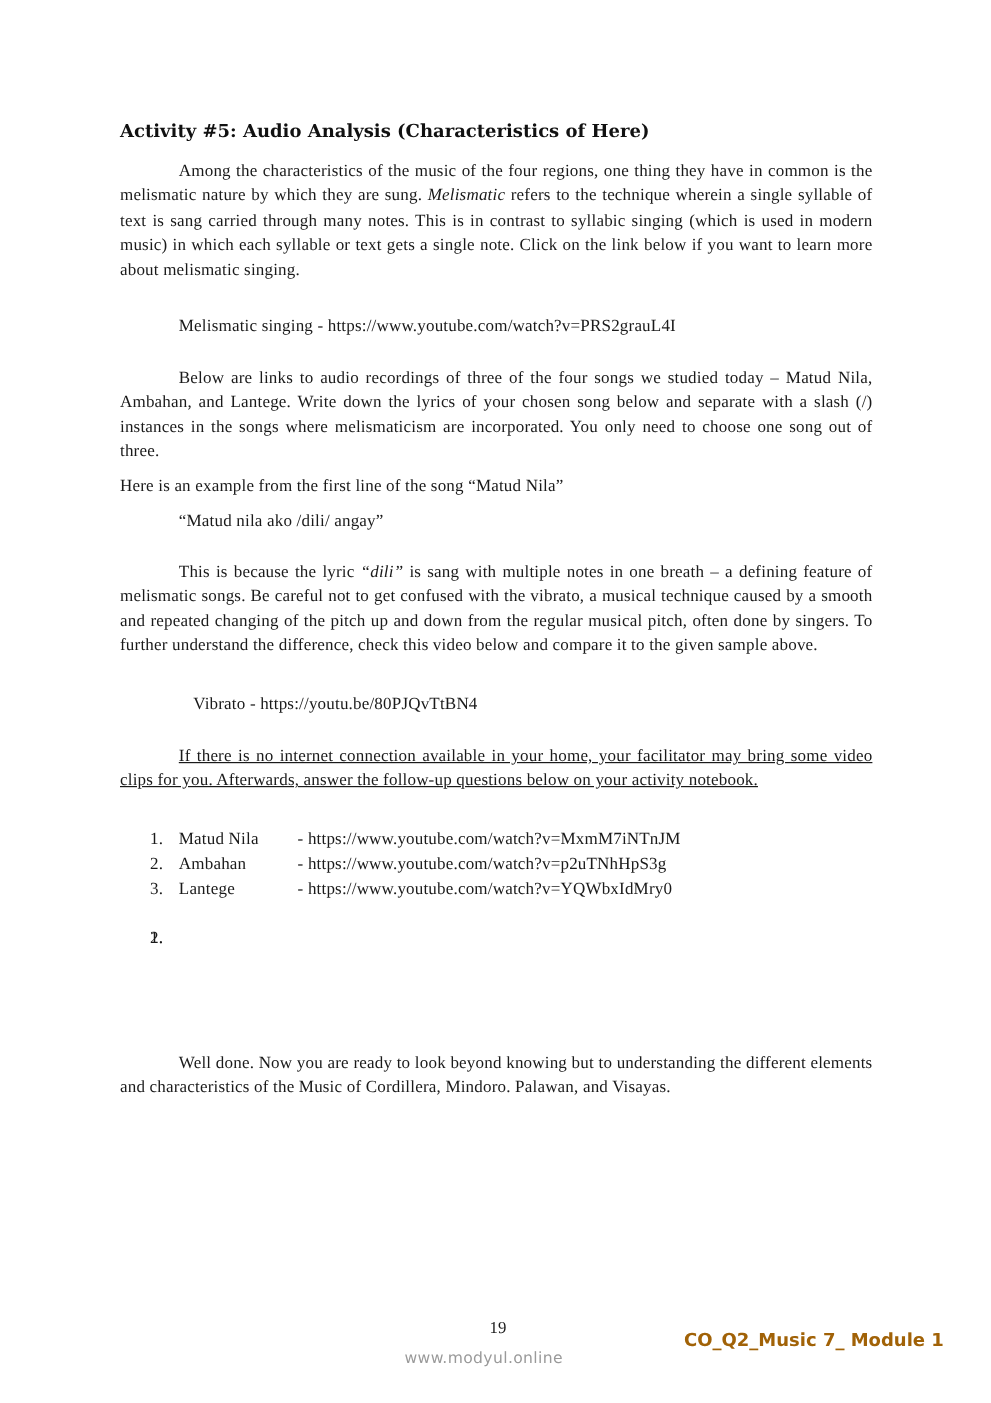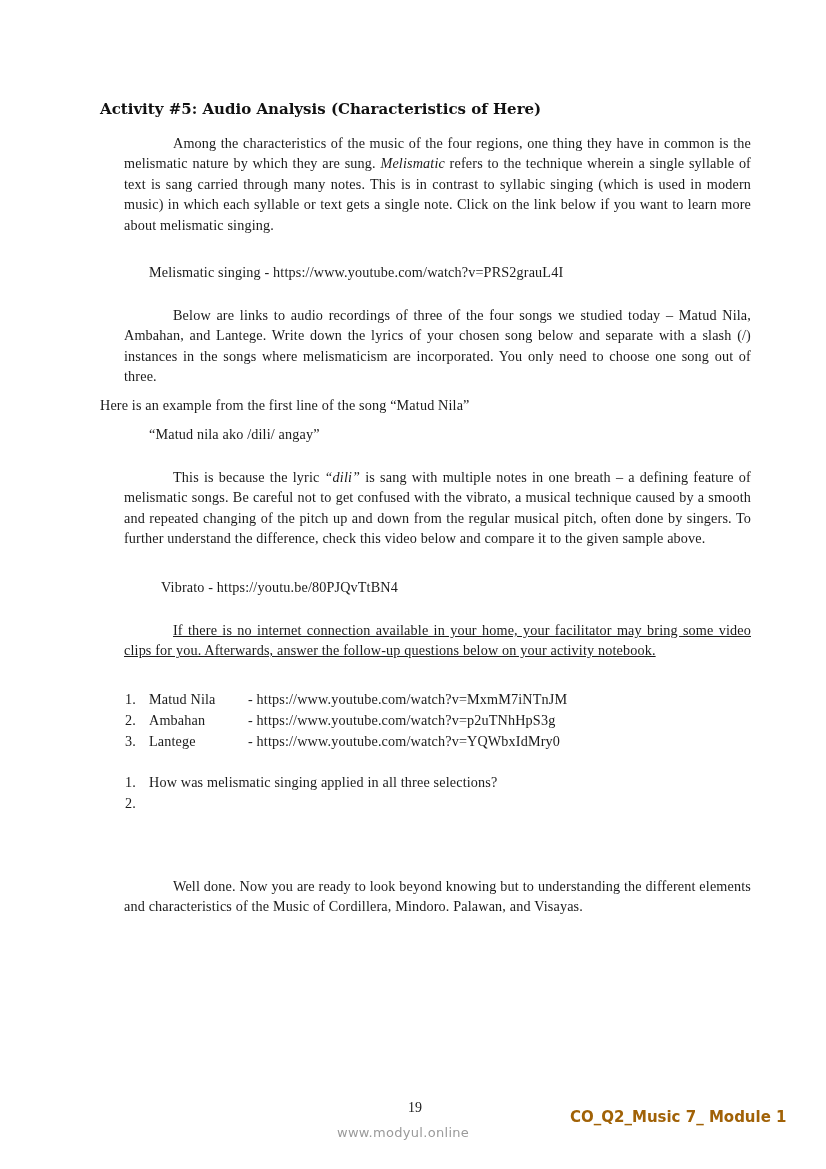--- a/index.html
+++ b/index.html
@@ -9,21 +9,21 @@
     }
     .page { position: absolute; left: 100px; top: 0; width: 627px; }
     .heading {
       position: absolute; top: 100px; left: 0;
       font-family: "DejaVu Serif", serif; font-weight: bold; font-size: 15px; color: #111;
       white-space: nowrap;
     }
     .para {
       position: absolute; left: 0; width: 627px;
       font-size: 14.2px; line-height: 20.4px; text-align: justify;
-      font-family: "Liberation Serif", serif; letter-spacing: 0.15px; margin-left: 24px;
+      font-family: "Liberation Serif", serif; letter-spacing: 0.15px;
     }
     .para .indent { display: inline-block; width: 49px; }
     .line { position: absolute; font-size: 14.2px; font-family: "Liberation Serif", serif; white-space: nowrap; letter-spacing: 0.15px; }
     .list { position: absolute; left: 0; width: 627px; font-family: "Liberation Serif", serif; font-size: 14.2px; line-height: 20.8px; }
     .list .li { position: relative; padding-left: 49px; text-align: justify; letter-spacing: 0.15px; }
     .list .num { position: absolute; left: 25px; }
     .list .song { display: inline-block; width: 99px; }
     .footer-page { position: absolute; top: 1100px; left: 400px; width: 30px; text-align: center; font-family: "Liberation Serif", serif; font-size: 14px; }
     .footer-url { position: absolute; top: 1125px; left: 337px; font-family: "DejaVu Sans", sans-serif; font-size: 13px; color: #9a9a9a; letter-spacing: 0.3px; }
     .footer-mod { position: absolute; top: 1108px; left: 570px; font-family: "DejaVu Sans", sans-serif; font-weight: bold; font-size: 15px; color: #a16207; white-space: nowrap; }
@@ -50,21 +50,21 @@
 
   <div class="para" style="top:620px;text-decoration:underline;"><span class="indent"></span><span>If there is no internet connection available in your home, your facilitator may bring some video clips for you. Afterwards, answer the follow-up questions below on your activity notebook.</span></div>
 
   <div class="list" style="top:689px;">
     <div class="li"><span class="num">1.</span><span class="song">Matud Nila</span><span>- https://www.youtube.com/watch?v=MxmM7iNTnJM</span></div>
     <div class="li"><span class="num">2.</span><span class="song">Ambahan</span><span>- https://www.youtube.com/watch?v=p2uTNhHpS3g</span></div>
     <div class="li"><span class="num">3.</span><span class="song">Lantege</span><span>- https://www.youtube.com/watch?v=YQWbxIdMry0</span></div>
   </div>
 
   <div class="list" style="top:772px;">
-    <div class="li"><span class="num">1.</span><span>How was melismatic singing applied in all three selections?</span></div>
+    <div class="li"><span class="num">1.</span></div>
     <div class="li"><span class="num">2.</span></div>
   </div>
 
   <div class="para" style="top:876px;"><span class="indent"></span><span>Well done. Now you are ready to look beyond knowing but to understanding the different elements and characteristics of the Music of Cordillera, Mindoro. Palawan, and Visayas.</span></div>
 </div>
 
 <div class="footer-page">19</div>
 <div class="footer-url">www.modyul.online</div>
 <div class="footer-mod">CO_Q2_Music 7_ Module 1</div>
 

